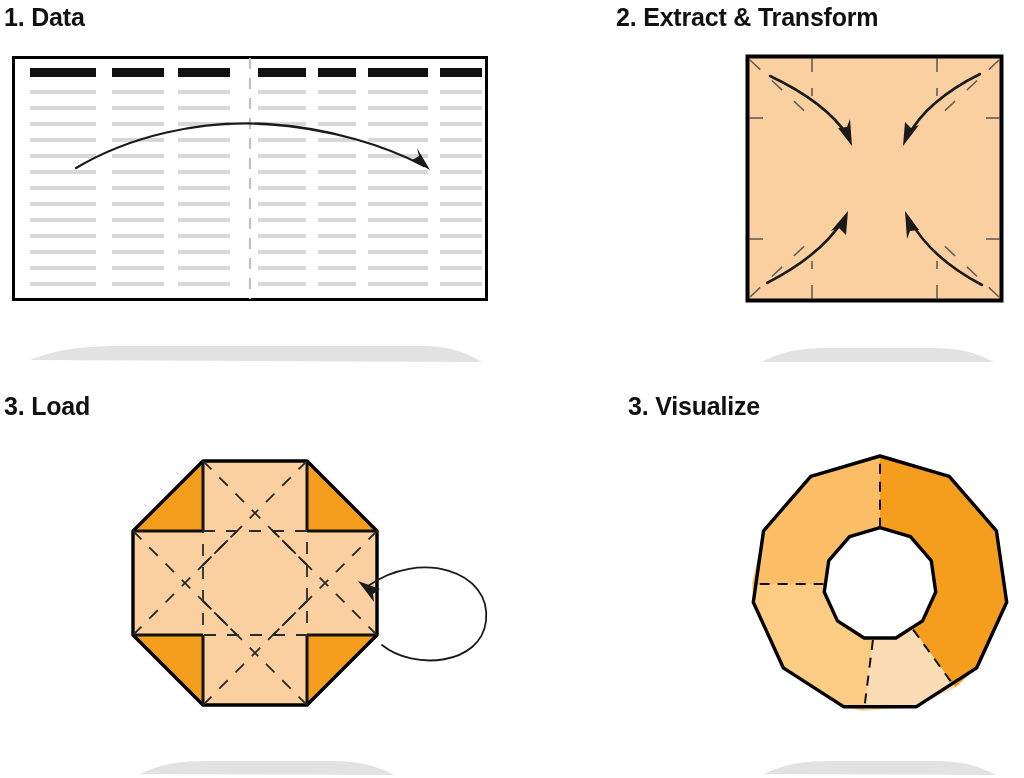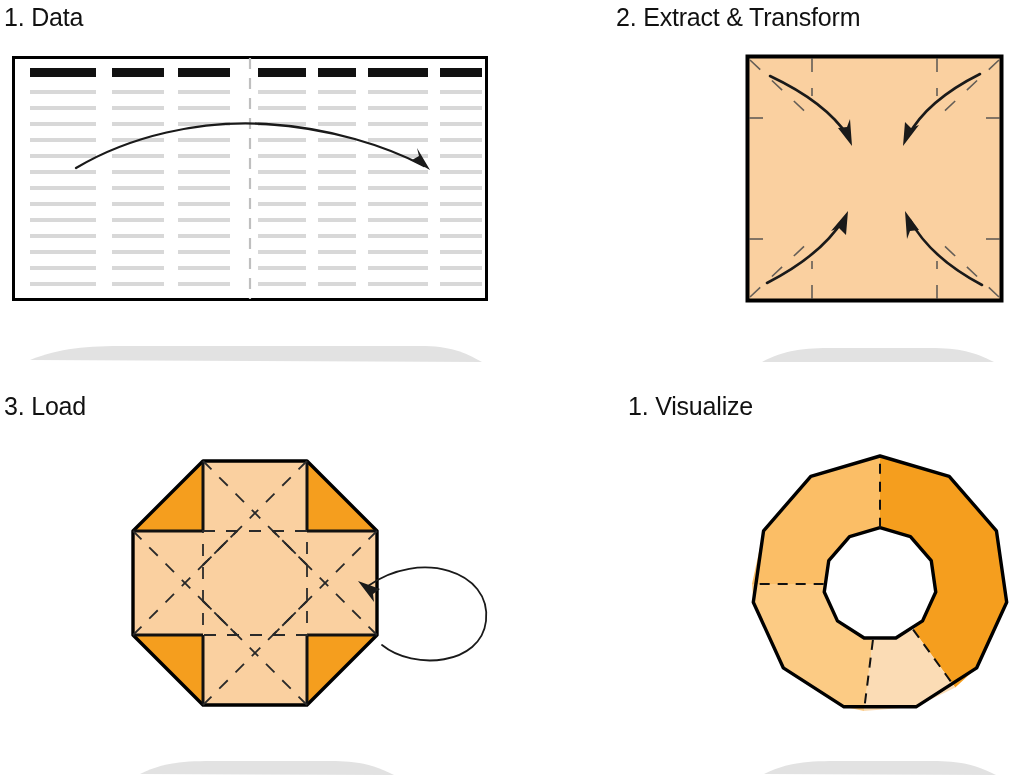--- a/index.html
+++ b/index.html
@@ -28,21 +28,21 @@
   #panel-1 { left: 0px;   top: 0px; }
   #panel-2 { left: 512px; top: 0px; }
   #panel-3 { left: 0px;   top: 389px; }
   #panel-4 { left: 512px; top: 389px; }
 
   .panel-title {
     position: absolute;
     left: 4px;
     top: 0px;
     font-size: 25px;
-    font-weight: normal;
+    font-weight: bold;
     letter-spacing: -0.2px;
     color: #111111;
     white-space: nowrap;
     line-height: 34px;
   }
   #panel-2 .panel-title { left: 104px; }
   #panel-4 .panel-title { left: 116px; }
 
   .figure {
     position: absolute;
@@ -301,21 +301,21 @@
           <path d="M 358 192 L 380 200 L 373 205 L 374 213 Z" fill="#1A1A1A"></path>
         </g>
 
         <path d="M 140 778 C 162 766 182 764 212 764 L 330 764 C 360 764 374 768 394 778 Z" fill="#E2E2E2"></path>
         <path d="M 140 385 C 162 374 182 372 212 372 L 330 372 C 360 372 374 376 394 386 Z" fill="#E2E2E2"></path>
       </svg>
     </div>
   </section>
 
   <section class="panel" id="panel-4">
-    <div class="panel-title">1. Visualize</div>
+    <div class="panel-title">3. Visualize</div>
 
     <div class="figure">
       <svg id="donut-svg" width="512" height="389" viewBox="0 0 512 389" aria-hidden="true">
           <g>
             <path d="M 368.00,67.00 L 437.20,87.32 L 484.43,141.83 L 494.70,213.22 L 464.74,278.82 L 443.24,298.55 L 401.10,240.56 L 410.56,231.88 L 423.75,203.02 L 419.23,171.60 L 398.45,147.62 L 368.00,138.68 Z" fill="#F59E1E"></path>
             <path d="M 443.24,298.55 L 404.06,317.82 L 351.96,321.99 L 360.94,250.88 L 383.87,249.04 L 401.10,240.56 Z" fill="#FBDCB5"></path>
             <path d="M 351.96,321.99 L 331.94,317.82 L 271.26,278.82 L 241.30,213.22 L 240.00,195.00 L 311.68,195.00 L 312.25,203.02 L 325.44,231.88 L 352.13,249.04 L 360.94,250.88 Z" fill="#FCCB84"></path>
             <path d="M 240.00,195.00 L 251.57,141.83 L 298.80,87.32 L 368.00,67.00 L 368.00,138.68 L 337.55,147.62 L 316.77,171.60 L 311.68,195.00 Z" fill="#FBBE66"></path>
           </g>
 

